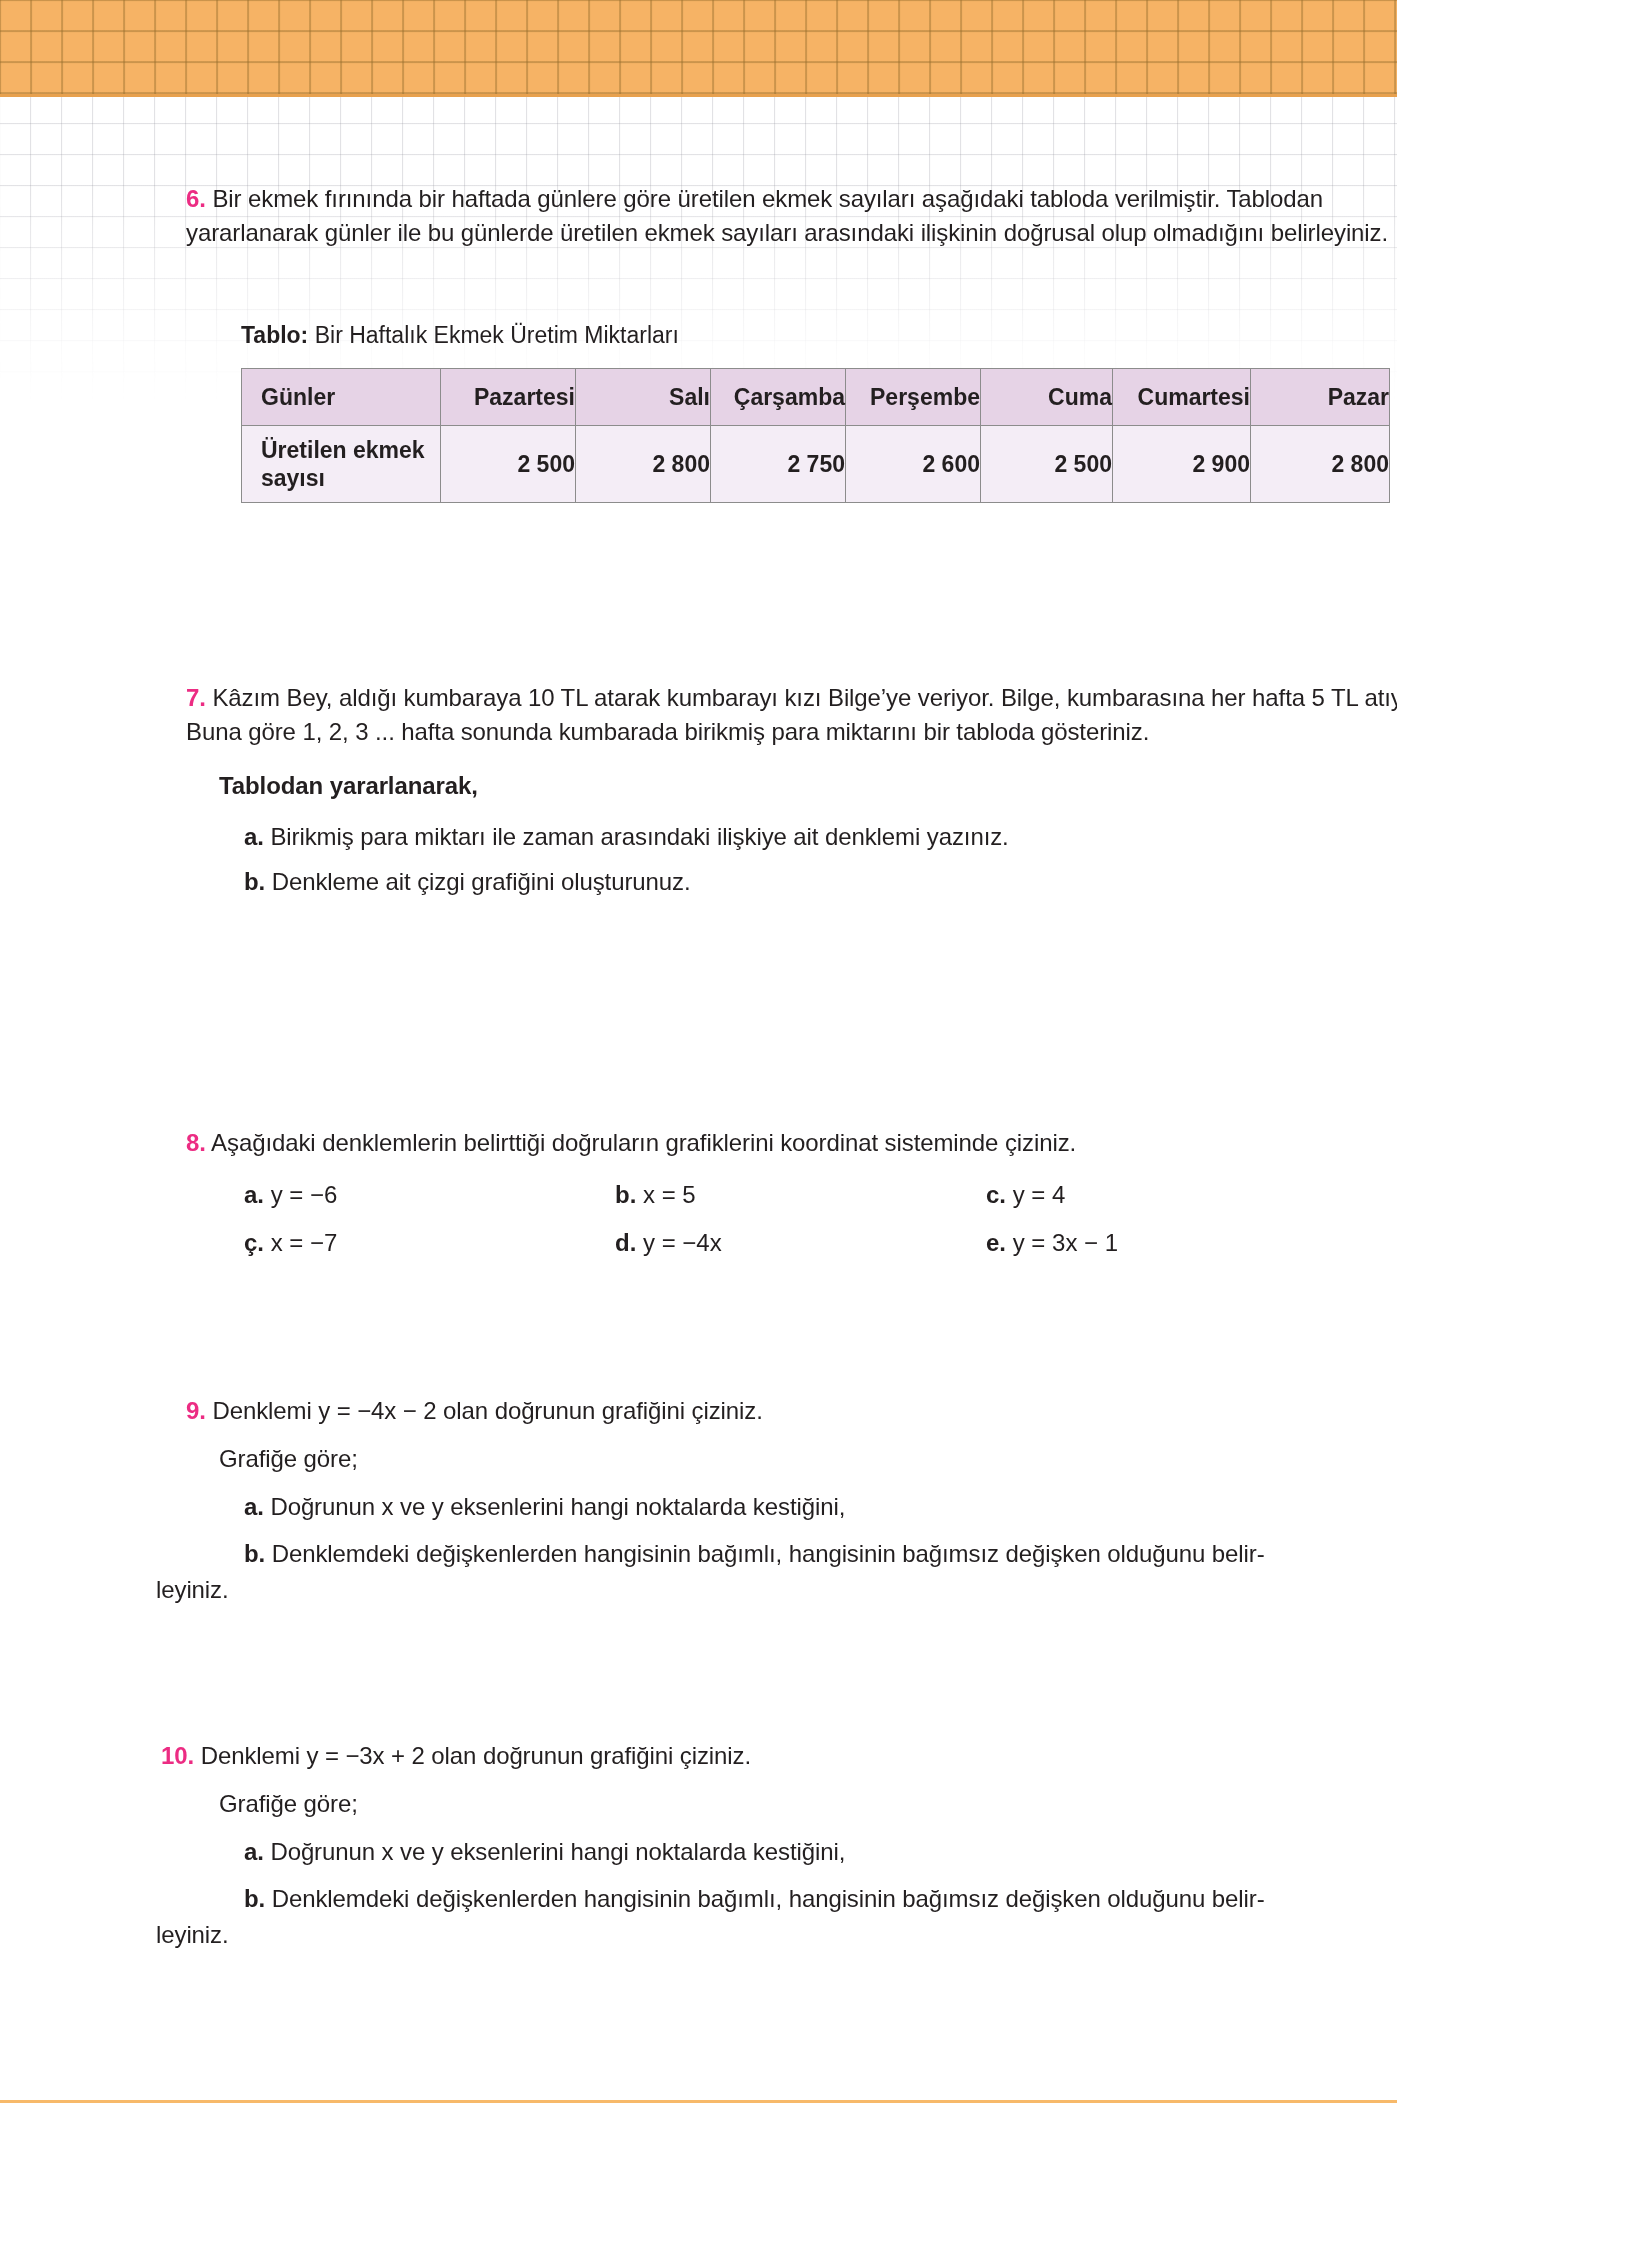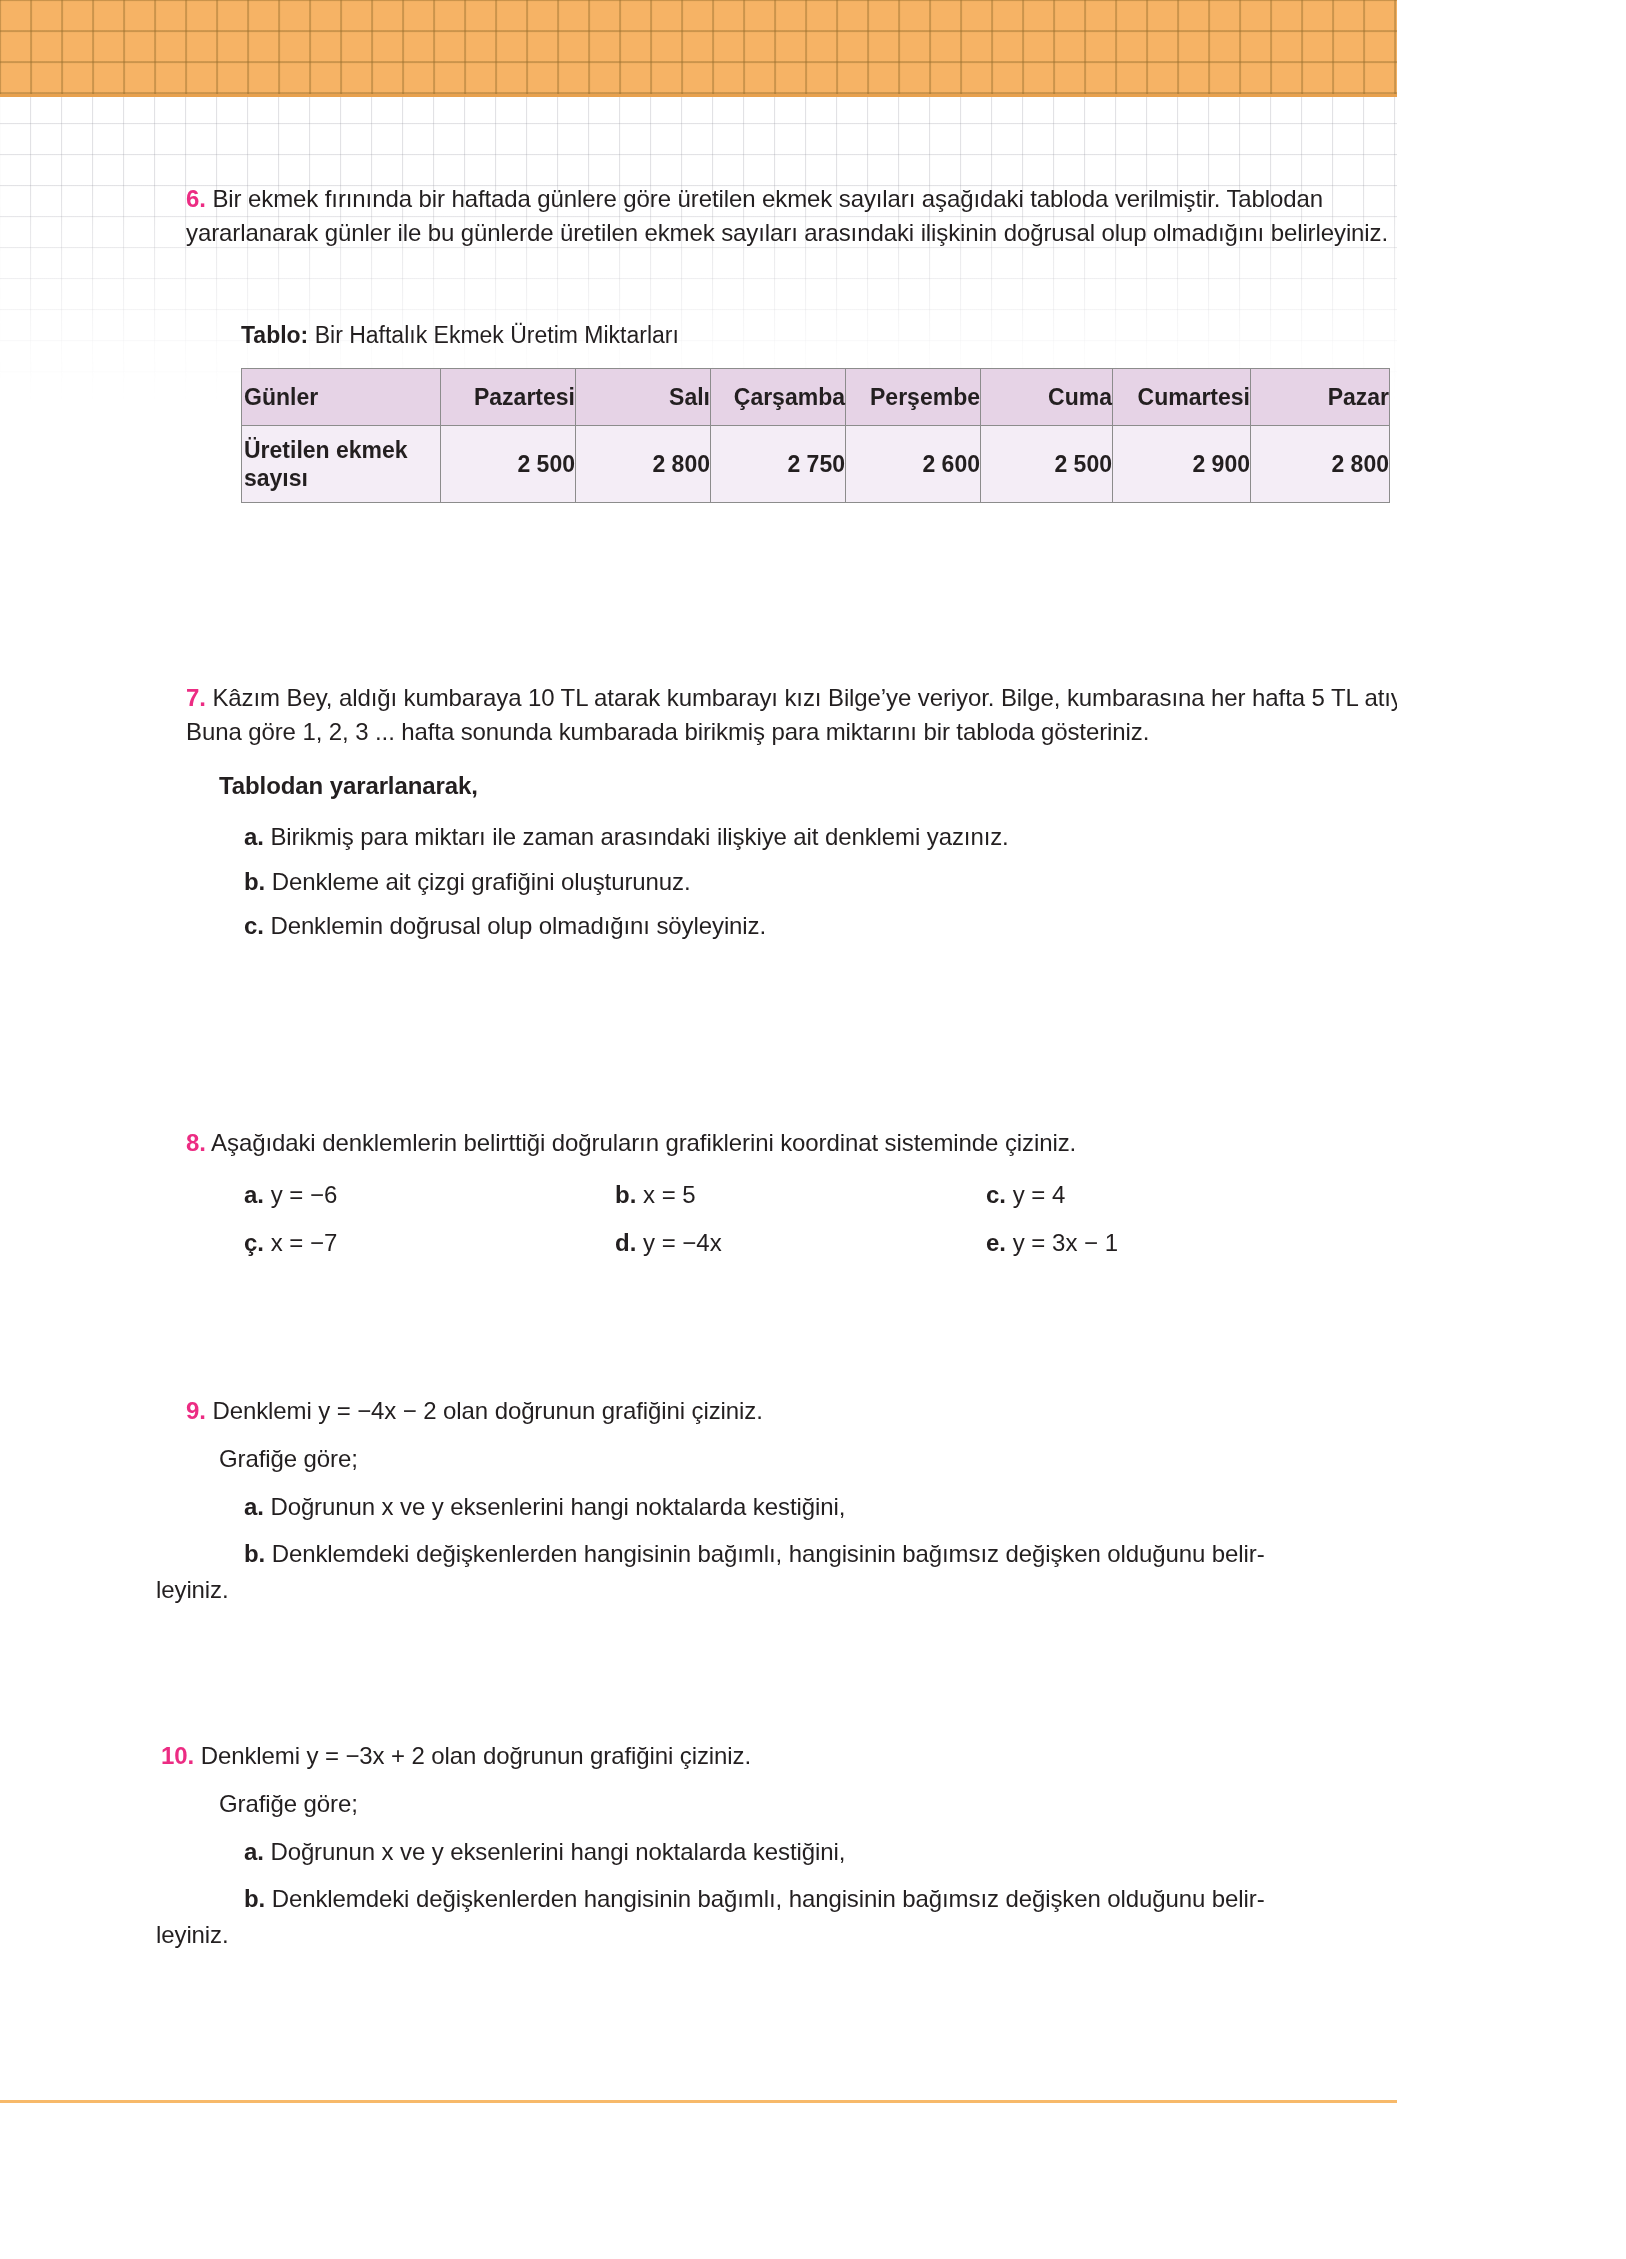--- a/index.html
+++ b/index.html
@@ -115,21 +115,21 @@
     background: #e6d3e6;
     height: 56px;
   }
   table.tbl tr.data-row td {
     background: #f4edf6;
     height: 76px;
   }
   table.tbl th.rowlabel, table.tbl td.rowlabel {
     text-align: left;
     font-weight: bold;
-    padding-left: 2px;
+    padding-left: 19px;
     padding-right: 9.3px;
   }
   table.tbl td.rowlabel { line-height: 28px; }
 
   
   .eq-grid {
     display: grid;
     grid-template-columns: 371px 371px 1fr;
     row-gap: 20px;
     font-size: 24px;
@@ -224,23 +224,20 @@
         <span class="qnum">7.</span>
         <span>Kâzım Bey, aldığı kumbaraya 10 TL atarak kumbarayı kızı Bilge’ye veriyor. Bilge, kumbarasına her hafta 5 TL atıyor. Buna göre 1, 2, 3 ... hafta sonunda kumbarada birikmiş para miktarını bir tabloda gösteriniz.</span>
       </div>
       <div class="para indent-1" style="margin-top:19.6px;font-weight:bold;">Tablodan yararlanarak,</div>
       <div class="para indent-2" style="margin-top:17.7px;">
         <span class="lbl">a.</span><span> Birikmiş para miktarı ile zaman arasındaki ilişkiye ait denklemi yazınız.</span>
       </div>
       <div class="para indent-2" style="margin-top:10.3px;">
         <span class="lbl">b.</span><span> Denkleme ait çizgi grafiğini oluşturunuz.</span>
       </div>
-      <div class="para indent-2" style="margin-top:10.3px;">
-        <span class="lbl">c.</span><span> Denklemin doğrusal olup olmadığını söyleyiniz.</span>
-      </div>
     </div>
 
     <div class="q-block" style="left:186px; top:1126px; width:1254px;">
       <div class="para">
         <span class="qnum">8.</span>
         <span>Aşağıdaki denklemlerin belirttiği doğruların grafiklerini koordinat sisteminde çiziniz.</span>
       </div>
       <div class="eq-grid" style="margin-top:20.5px;">
         <div>
           <span class="lbl">a.</span><span> y = −6</span>

